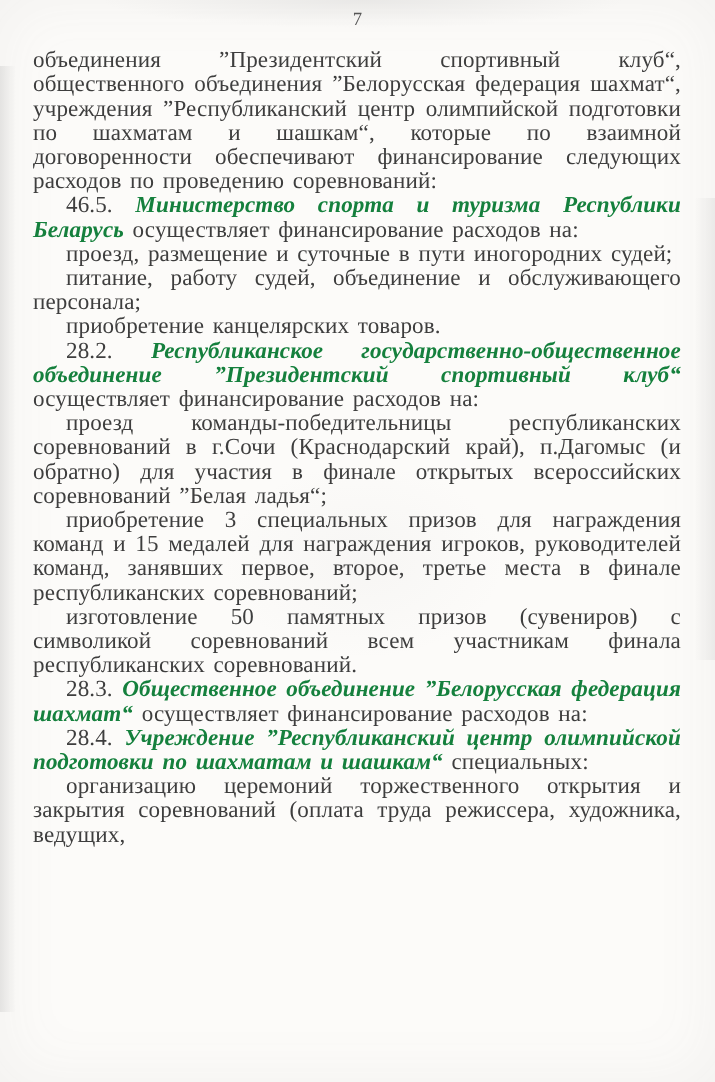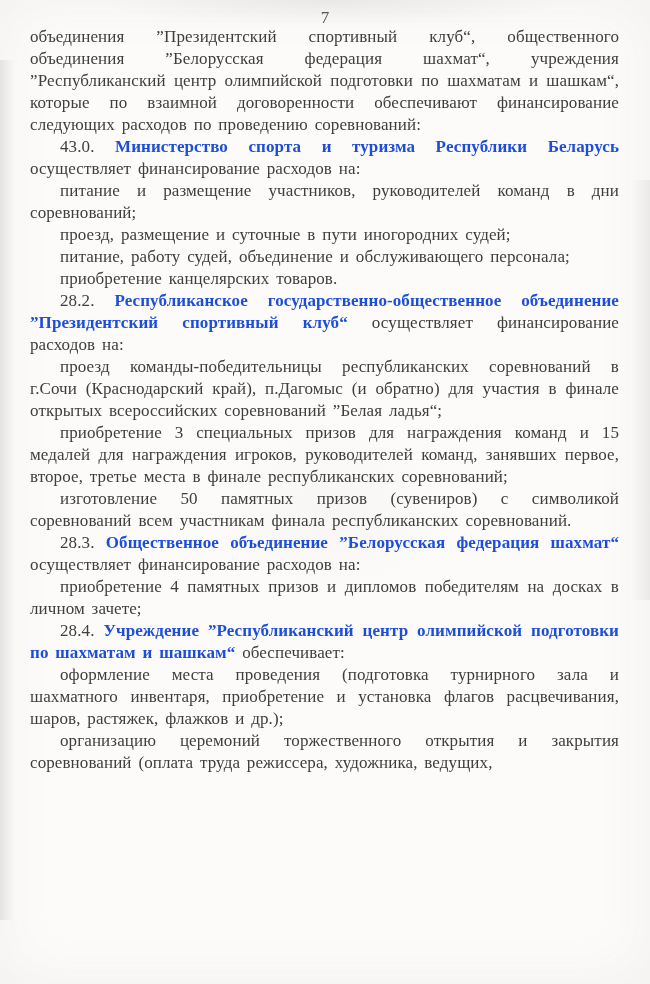--- a/index.html
+++ b/index.html
@@ -38,62 +38,60 @@
   }
   .page-number {
     position: absolute;
     top: 8px; left: 0; right: 0;
     text-align: center;
     font-size: 17px;
     color: #565656;
   }
   .doc-body {
     position: absolute;
-    top: 26px;
+    top: 43px;
     left: 30px;
     right: 31px;
-    font-size: 17px;
+    font-size: 21px;
     line-height: 22px;
     text-align: justify;
     word-spacing: 2.5px;
     letter-spacing: 0.1px;
   }
   .doc-body p {
     margin: 0;
     text-indent: 30px;
   }
   .doc-body p.continuation {
     text-indent: 0;
   }
   .doc-body span.bold {
     font-weight: bold;
-    color: #1d4ed8;
+    color: #15803d;
+    font-style: italic;
   }
 </style>
 </head>
 <body>
 
 <div class="page">
   <div class="artifact left-band"></div>
   <div class="artifact top-smudge"></div>
   <div class="artifact right-smudge"></div>
   <div class="artifact mid-blotch"></div>
 
   <div class="page-number">7</div>
 
   <div class="doc-body" id="doc-body">
       <p class="continuation"><span class="">объединения ”Президентский спортивный клуб“, общественного объединения ”Белорусская федерация шахмат“, учреждения ”Республиканский центр олимпийской подготовки по шахматам и шашкам“, которые по взаимной договоренности обеспечивают финансирование следующих расходов по проведению соревнований:</span></p>
-      <p class="section"><span class="">43.0. </span><span class="bold">Министерство спорта и туризма Республики Беларусь</span><span class=""> осуществляет финансирование расходов на:</span></p>
-      <p class="item"><span class="">питание и размещение участников, руководителей команд в дни соревнований;</span></p>
+      <p class="section"><span class="">46.5. </span><span class="bold">Министерство спорта и туризма Республики Беларусь</span><span class=""> осуществляет финансирование расходов на:</span></p>
       <p class="item"><span class="">проезд, размещение и суточные в пути иногородних судей;</span></p>
       <p class="item"><span class="">питание, работу судей, объединение и обслуживающего персонала;</span></p>
       <p class="item"><span class="">приобретение канцелярских товаров.</span></p>
       <p class="section"><span class="">28.2. </span><span class="bold">Республиканское государственно-общественное объединение ”Президентский спортивный клуб“</span><span class=""> осуществляет финансирование расходов на:</span></p>
       <p class="item"><span class="">проезд команды-победительницы республиканских соревнований в г.Сочи (Краснодарский край), п.Дагомыс (и обратно) для участия в финале открытых всероссийских соревнований ”Белая ладья“;</span></p>
       <p class="item"><span class="">приобретение 3 специальных призов для награждения команд и 15 медалей для награждения игроков, руководителей команд, занявших первое, второе, третье места в финале республиканских соревнований;</span></p>
       <p class="item"><span class="">изготовление 50 памятных призов (сувениров) с символикой соревнований всем участникам финала республиканских соревнований.</span></p>
       <p class="section"><span class="">28.3. </span><span class="bold">Общественное объединение ”Белорусская федерация шахмат“</span><span class=""> осуществляет финансирование расходов на:</span></p>
-      <p class="item"><span class="">приобретение 4 памятных призов и дипломов победителям на досках в личном зачете;</span></p>
-      <p class="section"><span class="">28.4. </span><span class="bold">Учреждение ”Республиканский центр олимпийской подготовки по шахматам и шашкам“</span><span class=""> обеспечивает:</span></p>
-      <p class="item"><span class="">оформление места проведения (подготовка турнирного зала и шахматного инвентаря, приобретение и установка флагов расцвечивания, шаров, растяжек, флажков и др.);</span></p>
+      <p class="section"><span class="">28.4. </span><span class="bold">Учреждение ”Республиканский центр олимпийской подготовки по шахматам и шашкам“</span><span class=""> специальных:</span></p>
       <p class="item"><span class="">организацию церемоний торжественного открытия и закрытия соревнований (оплата труда режиссера, художника, ведущих,</span></p>
     </div>
 </div>
 
 </body></html>

